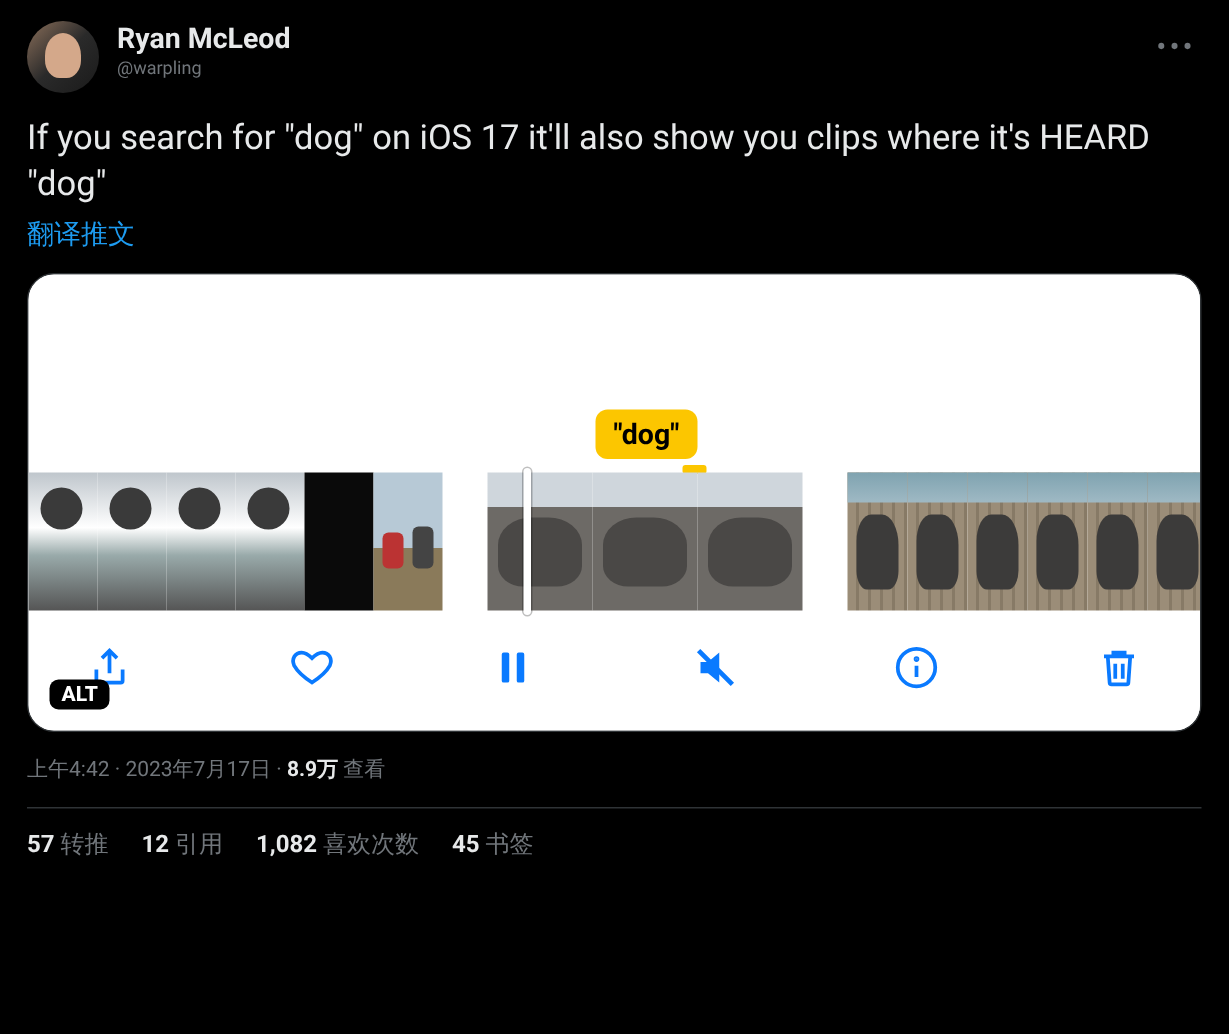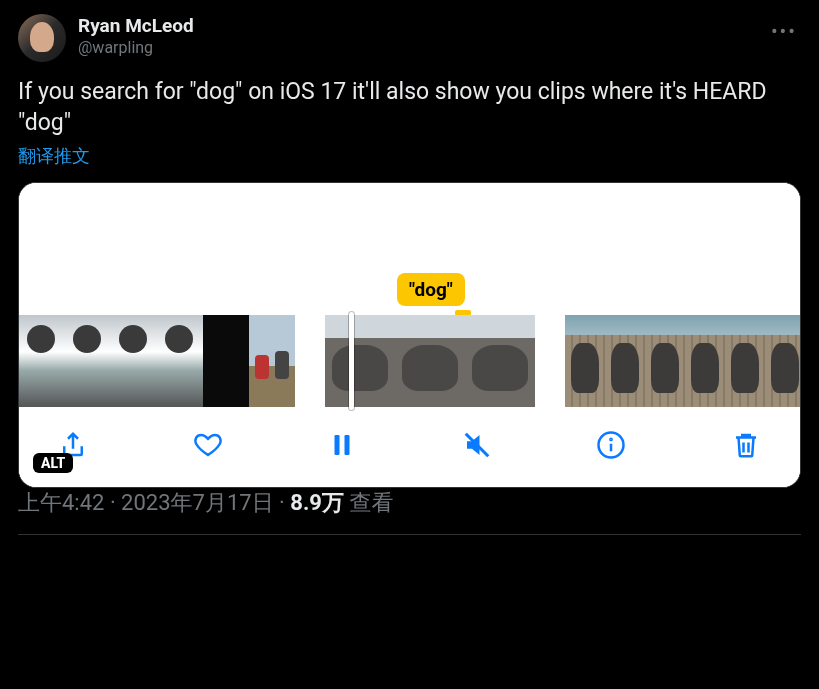--- a/index.html
+++ b/index.html
@@ -23,21 +23,21 @@
   .avatar::after {
     content: "";
     position: absolute;
     left: 12px; top: 8px;
     width: 24px; height: 30px;
     border-radius: 50% 50% 40% 40%;
     background: #d4a88a;
   }
   .names { flex: 1; min-width: 0; line-height: 1.25; }
   .display-name { font-weight: 700; font-size: 19px; color: #e7e9ea; }
-  .handle { font-size: 16px; color: #71767b; }
+  .handle { font-size: 12px; color: #71767b; }
   .more-btn {
     color: #71767b; width: 34px; height: 34px;
     display: flex; align-items: center; justify-content: center;
     border-radius: 50%; cursor: pointer;
     font-size: 20px; letter-spacing: 2px;
   }
   .tweet-text {
     margin-top: 14px;
     font-size: 23px;
     line-height: 1.35;
@@ -150,21 +150,22 @@
     left: 14px;
     bottom: 14px;
     background: #000;
     color: #fff;
     font-weight: 800;
     font-size: 14px;
     padding: 2px 8px;
     border-radius: 6px;
   }
   .meta-row {
-    font-size: 22px;
+    margin-top: 16px;
+    font-size: 14px;
     color: #71767b;
   }
   .meta-row .strong { color: #e7e9ea; font-weight: 700; }
   .divider {
     height: 1px;
     background: #2f3336;
     margin-top: 16px;
   }
   .stats-row {
     display: flex;
@@ -267,14 +268,20 @@
 
     <div class="alt-badge">ALT</div>
   </div>
 
   <div class="meta-row">
     <span>上午4:42</span><span> · </span><span>2023年7月17日</span><span> · </span><span class="strong">8.9万</span><span> 查看</span>
   </div>
 
   <div class="divider"></div>
 
+  <div class="stats-row">
+    <span><b>57</b><span>转推</span></span>
+    <span><b>12</b><span>引用</span></span>
+    <span><b>1,082</b><span>喜欢次数</span></span>
+    <span><b>45</b><span>书签</span></span>
+  </div>
 
 </div>
 
 </body></html>

